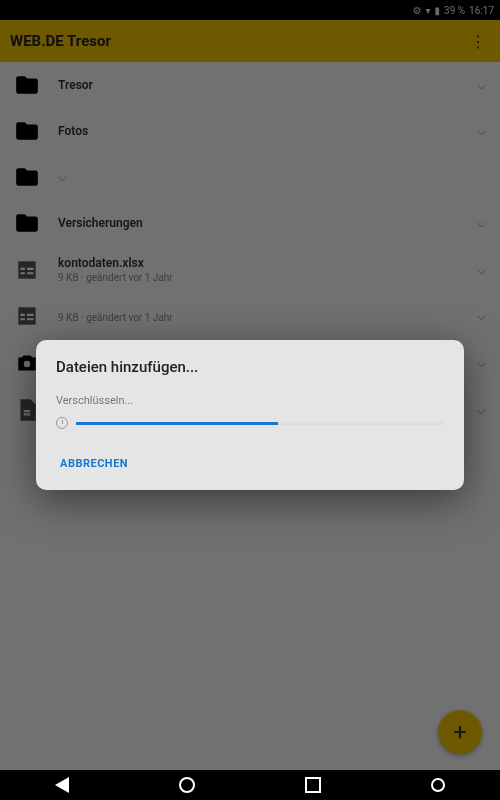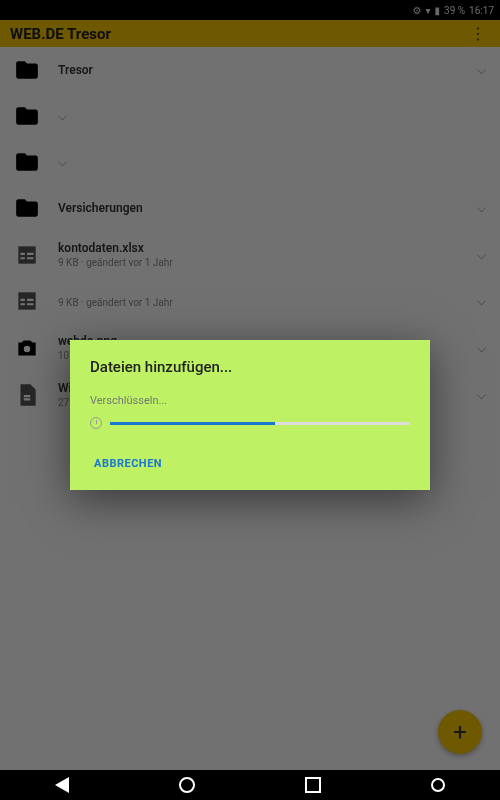--- a/index.html
+++ b/index.html
@@ -1,37 +1,37 @@
 <!DOCTYPE html>
 <html><head>
 <meta charset="utf-8">
 <style>
   * { box-sizing: border-box; margin: 0; padding: 0; }
   body { width: 500px; height: 800px; font-family: Roboto, Arial, sans-serif; background: #fafafa; overflow: hidden; position: relative; }
   .statusbar { height: 20px; background: #000; color: #fff; display: flex; align-items: center; justify-content: flex-end; font-size: 10px; padding: 0 6px; gap: 4px; }
   .statusbar span { opacity: .9; }
-  .appbar { height: 27px; background: #f4c400; display: flex; align-items: center; padding: 0 10px; justify-content: space-between; }
+  .appbar { height: 42px; background: #f4c400; display: flex; align-items: center; padding: 0 10px; justify-content: space-between; }
   .appbar-title { font-size: 15px; font-weight: 700; color: #222; }
   .appbar-menu { width: 24px; text-align: center; font-size: 16px; color: #333; }
   .content { padding: 0; }
   .row { display: flex; align-items: center; padding: 10px 14px; border-bottom: 0; min-height: 46px; }
   .row .ric { width: 26px; height: 26px; margin-right: 18px; display: flex; align-items: center; justify-content: center; color: #555; }
   .row .label { flex: 1; }
   .row .label .name { font-size: 12px; color: #333; font-weight: 600; }
   .row .label .meta { font-size: 10px; color: #888; margin-top: 2px; }
   .row .chev { color: #888; font-size: 12px; }
   .fab { position: absolute; right: 18px; bottom: 46px; width: 44px; height: 44px; border-radius: 50%; background: #f4c400; display: flex; align-items: center; justify-content: center; font-size: 24px; color: #333; box-shadow: 0 2px 5px rgba(0,0,0,.3); }
   .navbar { position: absolute; bottom: 0; left: 0; right: 0; height: 30px; background: #000; display: flex; align-items: center; justify-content: space-around; }
   .navbar .nb { width: 16px; height: 16px; border: 2px solid #fff; }
   .navbar .nb.tri { width: 0; height: 0; border: none; border-top: 8px solid transparent; border-bottom: 8px solid transparent; border-right: 14px solid #fff; }
   .navbar .nb.circ { border-radius: 50%; }
   .navbar .nb.sq { }
   .navbar .nb.o { border-radius: 50%; width: 14px; height: 14px; }
   .scrim { position: absolute; inset: 0; background: rgba(0,0,0,.55); display: flex; align-items: flex-start; justify-content: center; padding-top: 340px; }
-  .dialog { width: 360px; background: #bef264; border-radius: 0; box-shadow: 0 10px 40px rgba(0,0,0,.5); padding: 18px 20px 14px 20px; }
+  .dialog { width: 428px; background: #e5e5e5; border-radius: 10px; box-shadow: 0 10px 40px rgba(0,0,0,.5); padding: 18px 20px 14px 20px; }
   .dialog-title { font-size: 15px; font-weight: 500; color: #222; margin-bottom: 18px; }
   .dialog-sub { font-size: 11px; color: #777; margin-bottom: 10px; }
   .prog-wrap { display: flex; align-items: center; gap: 8px; margin-bottom: 22px; }
   .clk { width: 12px; height: 12px; border: 1.5px solid #999; border-radius: 50%; position: relative; }
   .clk::after { content: ""; position: absolute; top: 2px; left: 5px; width: 1px; height: 4px; background: #999; }
   .prog { flex: 1; height: 3px; background: #ddd; position: relative; }
   .prog-fill { position: absolute; top: 0; left: 0; height: 100%; background: #1976d2; width: 55%; }
   .dialog-actions { display: flex; }
   .dialog-btn { color: #1976d2; font-size: 11px; font-weight: 700; letter-spacing: .5px; padding: 6px 4px; }
 </style>
@@ -62,20 +62,23 @@
       <div class="label">
         <div class="name">Tresor</div>
       </div>
       <div class="chev">⌵</div>
     </div>
     <div class="row">
       <div class="ric">
         <svg viewBox="0 0 24 24">
           <path d="M10 4H4c-1.1 0-2 .9-2 2v12c0 1.1.9 2 2 2h16c1.1 0 2-.9 2-2V8c0-1.1-.9-2-2-2h-8l-2-2z"></path>
         </svg>
+      </div>
+      <div class="label">
+        <div class="name">Fotos</div>
       </div>
       <div class="chev">⌵</div>
     </div>
     <div class="row">
       <div class="ric">
         <svg viewBox="0 0 24 24">
           <path d="M10 4H4c-1.1 0-2 .9-2 2v12c0 1.1.9 2 2 2h16c1.1 0 2-.9 2-2V8c0-1.1-.9-2-2-2h-8l-2-2z"></path>
         </svg>
       </div>
       <div class="chev">⌵</div>

